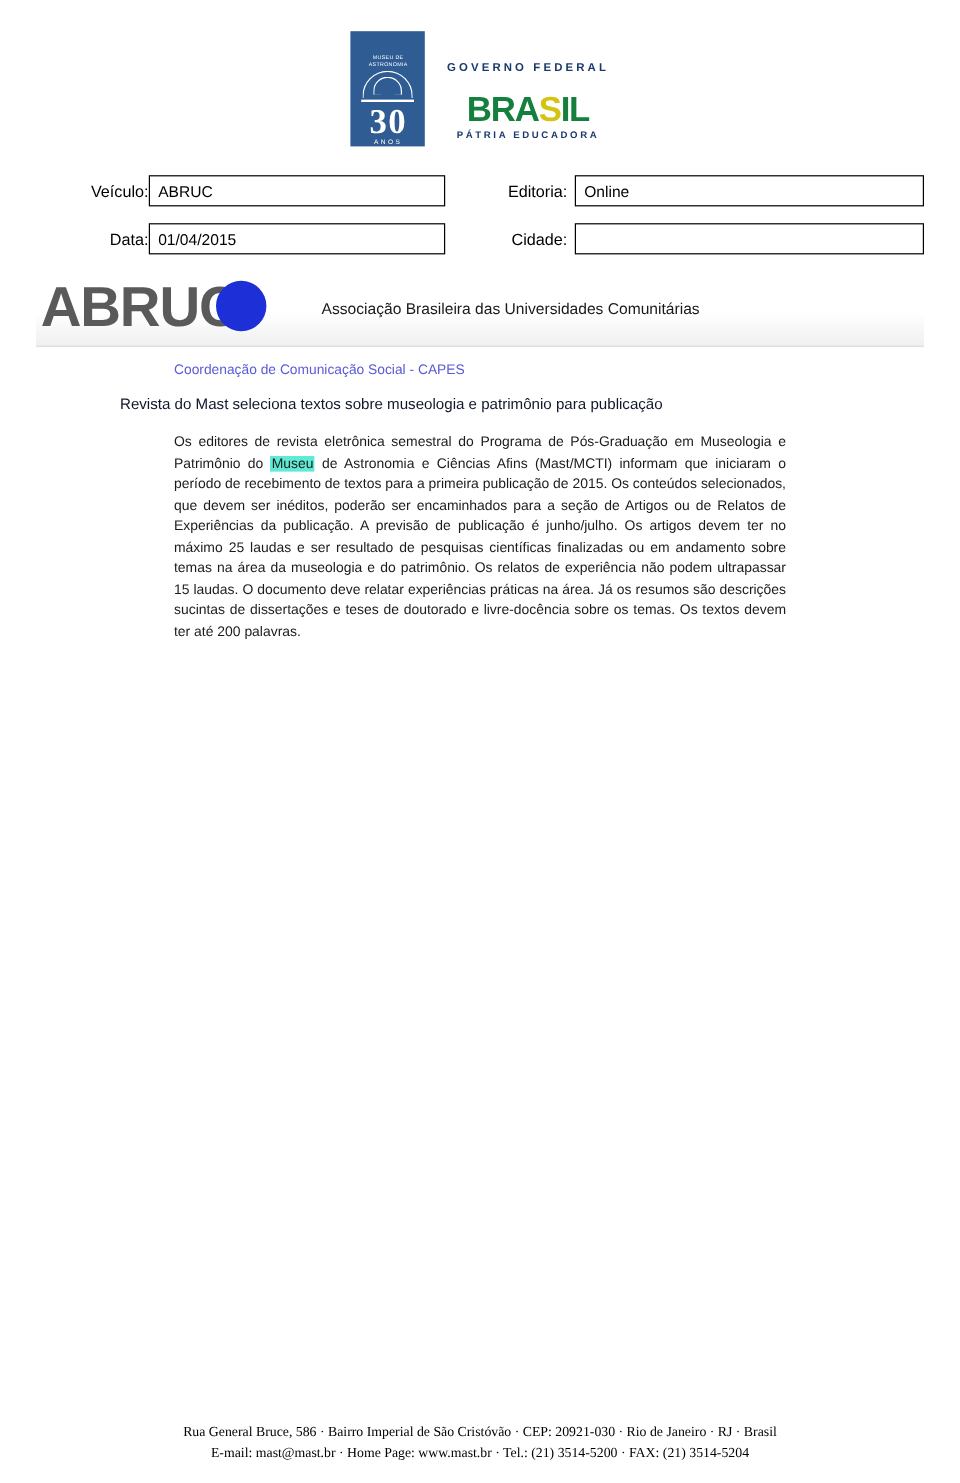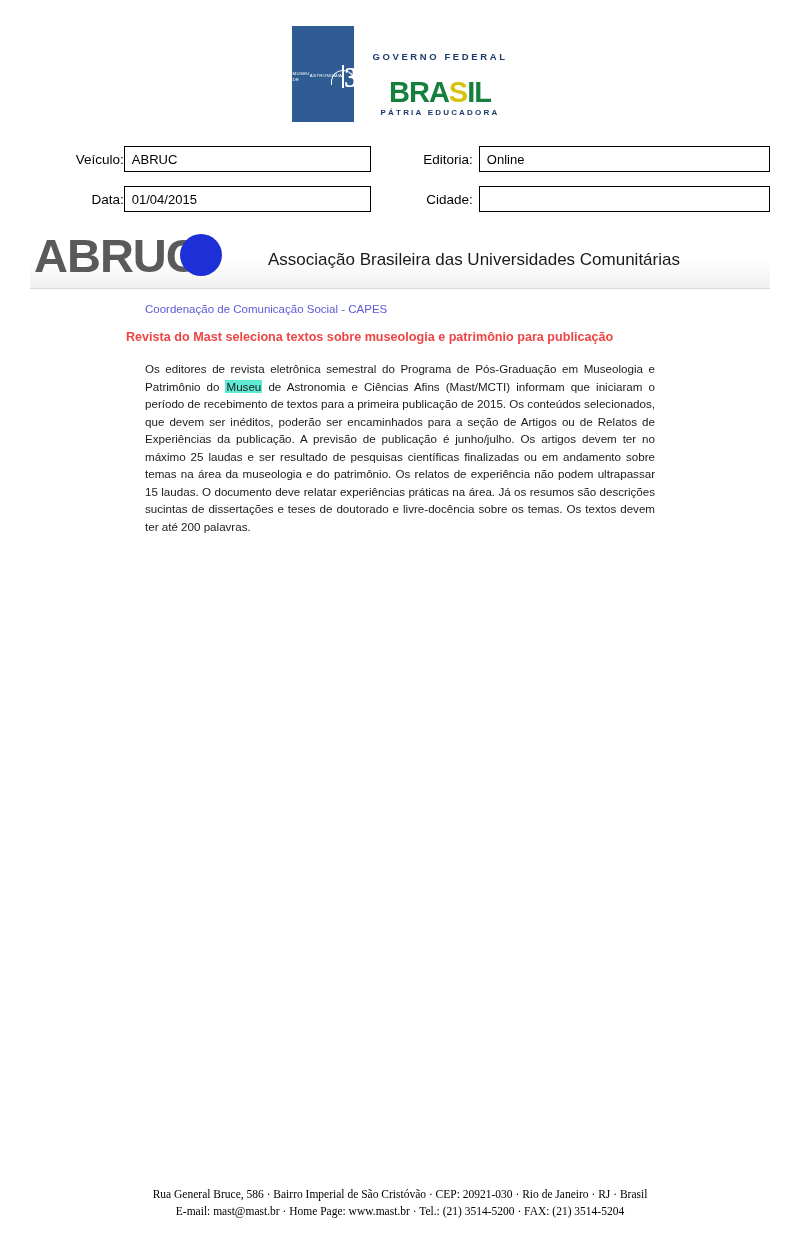--- a/index.html
+++ b/index.html
@@ -23,23 +23,23 @@
     justify-content: center;
     gap: 18px;
     padding-top: 26px;
     padding-bottom: 10px;
   }
   .mast-logo {
     width: 62px;
     height: 96px;
     background: #2f5c93;
     display: flex;
-    flex-direction: row;
+    flex-direction: column;
     align-items: center;
-    justify-content: flex-start;
+    justify-content: flex-end;
     color: #ffffff;
     box-sizing: border-box;
     padding-top: 5px;
   }
   .mast-logo .museu-line1 {
     font-size: 4.4px;
     letter-spacing: .3px;
     line-height: 6px;
   }
   .mast-logo .museu-line2 {
@@ -192,39 +192,39 @@
     top: 8px;
     width: 42px;
     height: 42px;
     border-radius: 50%;
     background: #1d2fd6;
   }
   .abruc-tag {
     position: absolute;
     left: 238px;
     top: 24px;
-    font-size: 17px;
+    font-size: 13px;
     color: #1a1a1a;
   }
 
   .article {
     padding: 14px 0 0 0;
   }
   .capes-line {
     color: #5b5bd6;
     font-size: 11.5px;
     margin: 0 0 14px 115px;
   }
   .headline {
-    margin: 0 0 14px 96px;
+    margin: 0 0 14px 70px;
     width: 510px;
     font-size: 12.6px;
-    font-weight: bold;
+    font-weight: normal;
     line-height: 17px;
-    color: #ef4444;
+    color: #0f172a;
     text-align: justify;
   }
   .body-par {
     margin: 0 0 0 115px;
     width: 510px;
     font-size: 11.6px;
     line-height: 17.5px;
     color: #1a1a1a;
     text-align: justify;
   }

